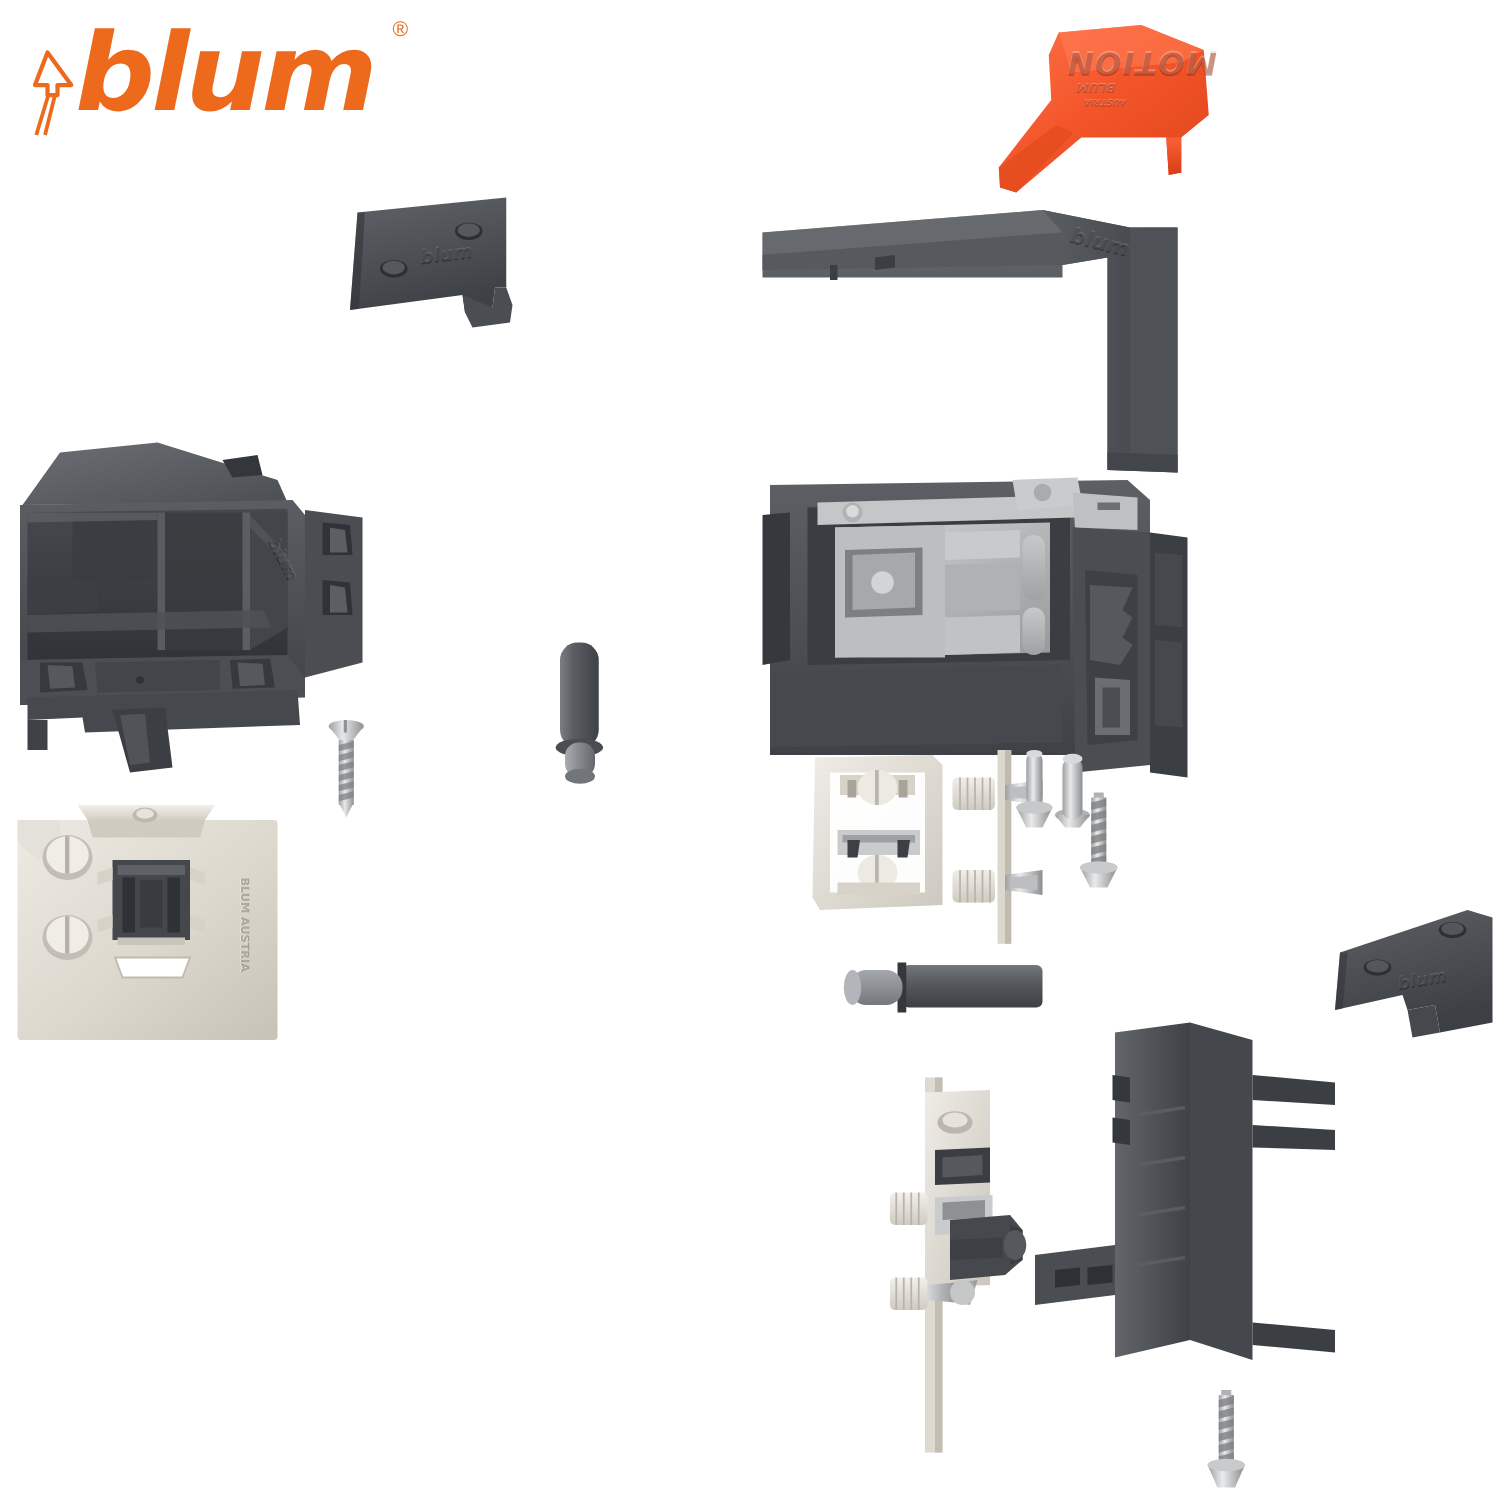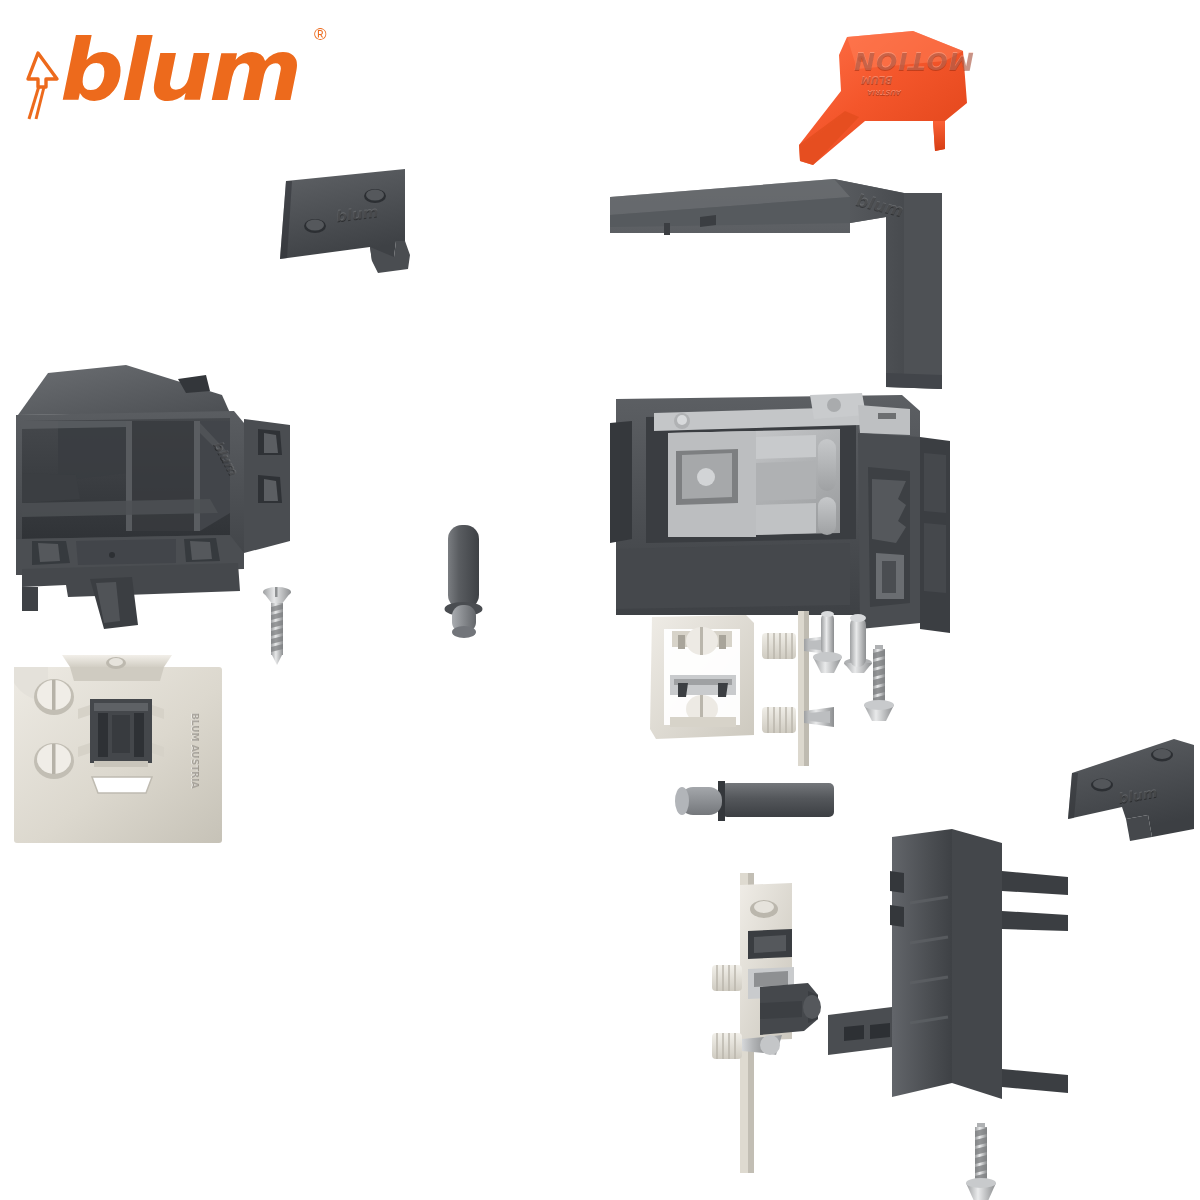--- a/index.html
+++ b/index.html
@@ -1,19 +1,19 @@
 <!DOCTYPE html>
 <html><head>
 <meta charset="utf-8">
 <style>
   html,body{margin:0;padding:0;background:#ffffff;}
   body{width:1200px;height:1200px;position:relative;overflow:hidden;
        font-family:"Liberation Sans",sans-serif;}
   .stage{position:absolute;inset:0;background:#ffffff;}
-  .part{position:absolute;margin-top:11px;}
+  .part{position:absolute;}
 
   
   #logo{left:8px;top:10px;width:340px;height:105px;}
   #logo .wordmark{position:absolute;left:52px;top:6px;font-size:86px;line-height:86px;
      font-style:italic;font-weight:bold;color:#ED6A1C;letter-spacing:-3px;
      font-family:"DejaVu Sans",sans-serif;transform:scaleX(1.04);transform-origin:left top;}
   #logo .reg{position:absolute;left:306px;top:4px;font-size:17px;color:#ED6A1C;}
   #logo .arrow{position:absolute;left:0px;top:28px;width:52px;height:72px;}
 
   .emboss{position:absolute;font-style:italic;font-weight:bold;color:rgba(255,255,255,.13);

